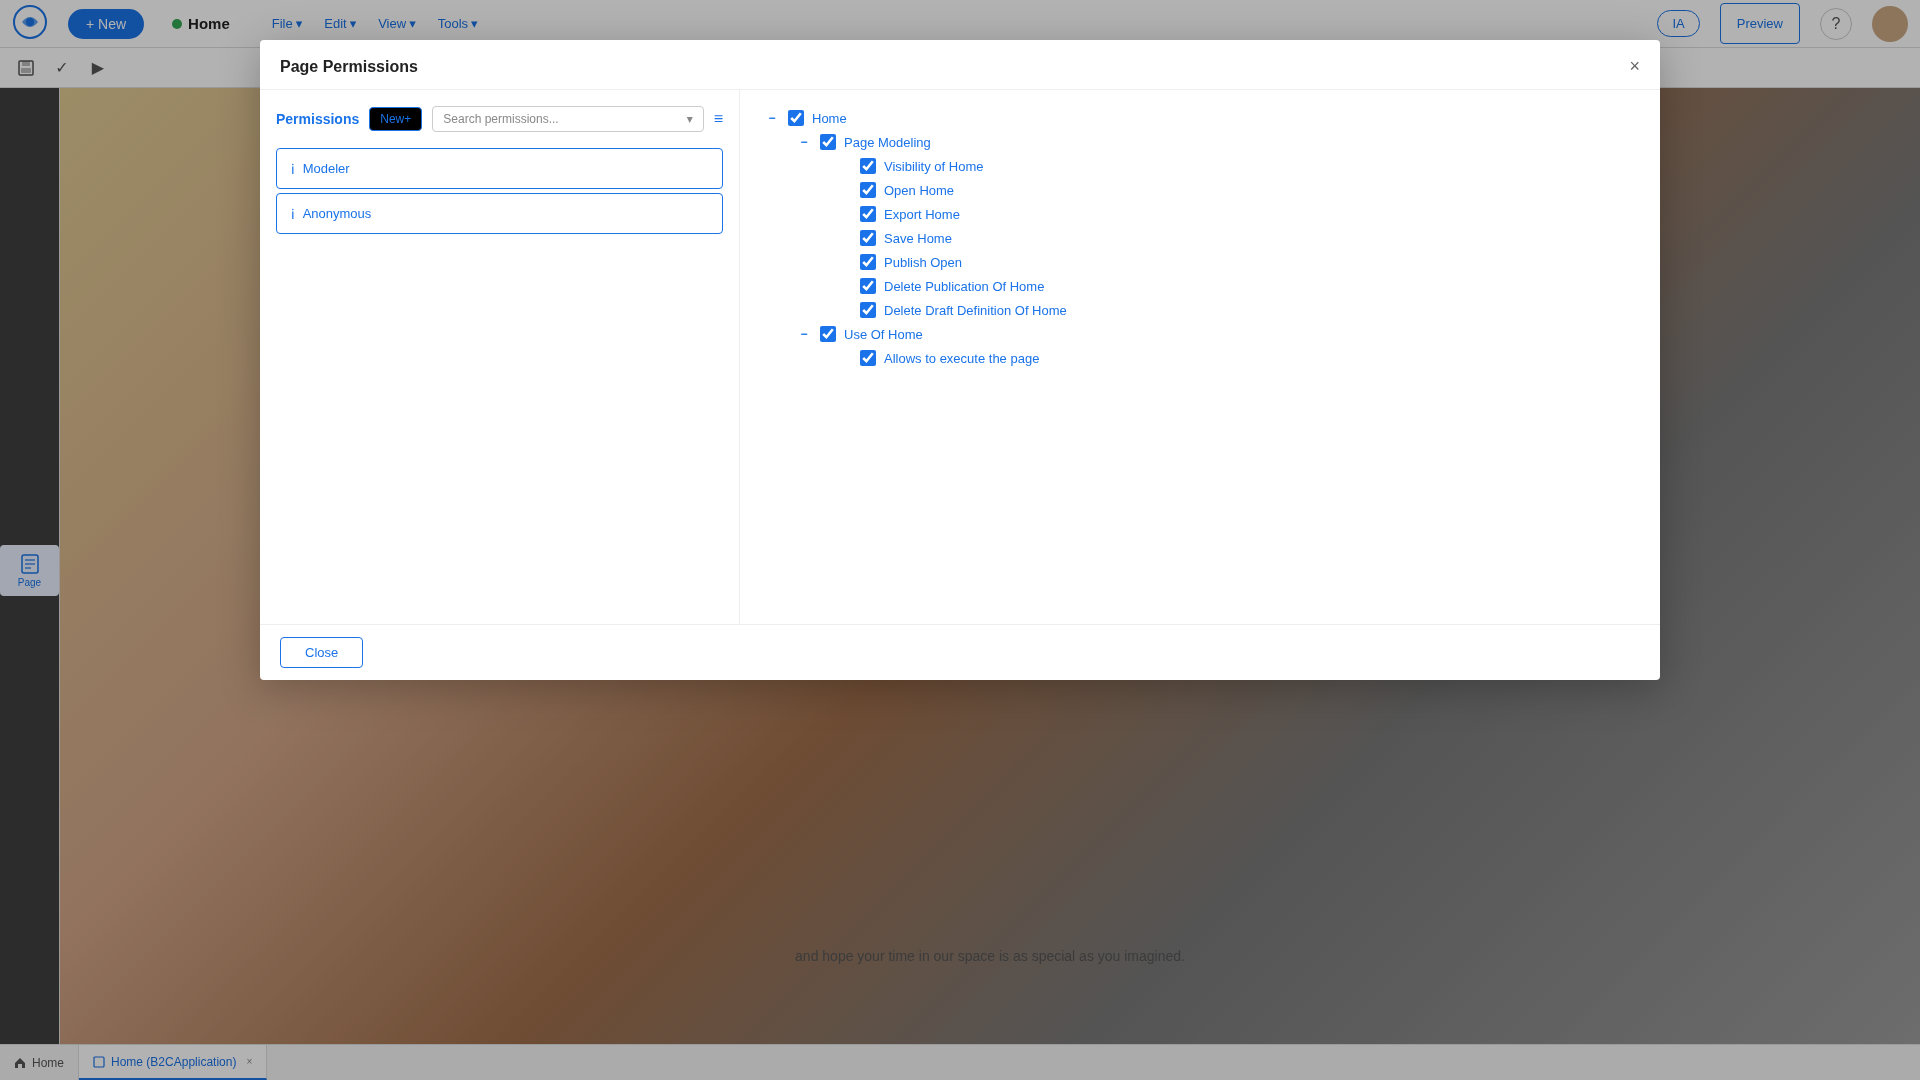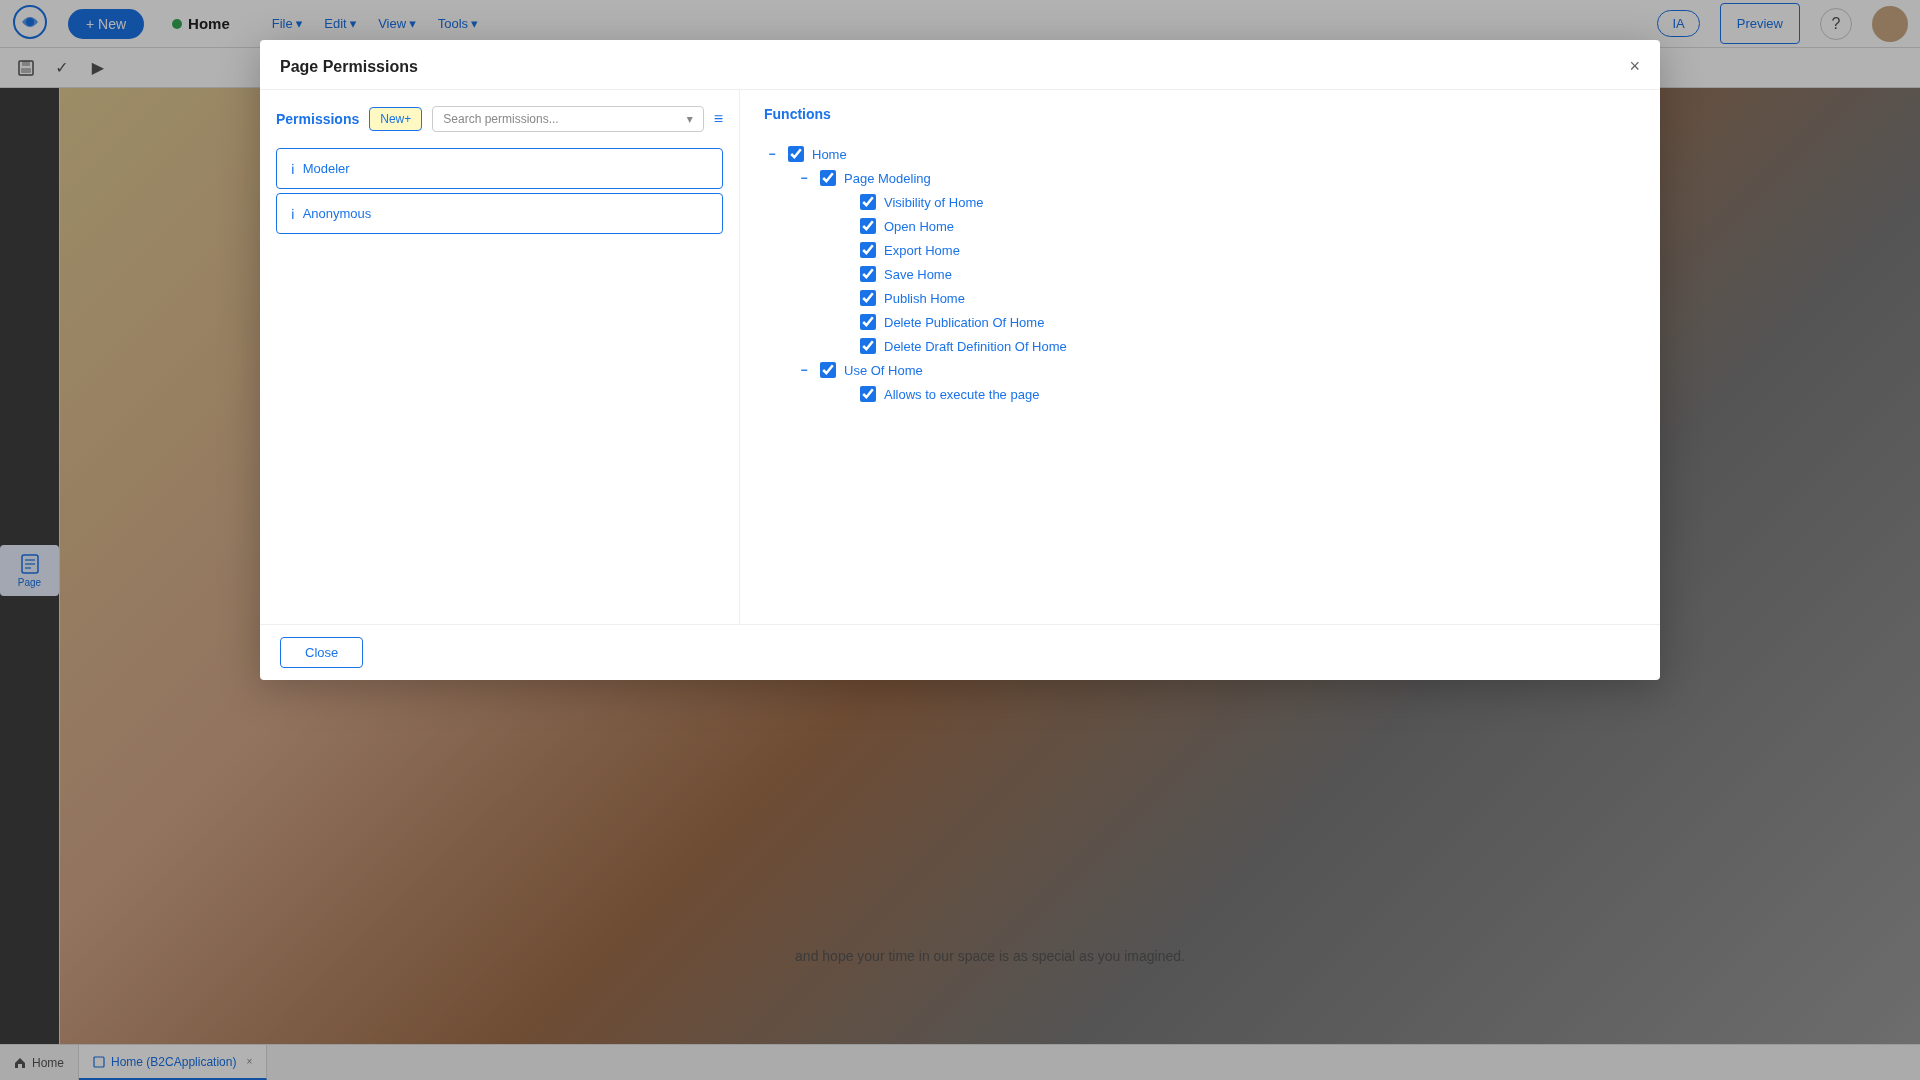--- a/index.html
+++ b/index.html
@@ -110,21 +110,21 @@
       width: 480px; border-right: 1px solid #eee; padding: 16px;
       display: flex; flex-direction: column;
     }
     .permissions-header {
       display: flex; align-items: center; gap: 10px; margin-bottom: 16px;
     }
     .permissions-title { font-size: 14px; font-weight: 700; color: #1a73e8; }
     .new-btn {
       display: flex; align-items: center; gap: 4px;
       border: 1px solid #1a73e8; border-radius: 4px; padding: 4px 10px;
-      color: #1a73e8; font-size: 12px; cursor: pointer; background: #fef9c3;
+      color: #1a73e8; font-size: 12px; cursor: pointer; background: #000000;
     }
     .search-permissions {
       display: flex; align-items: flex-end;
       border: 1px solid #ccc; border-radius: 4px; padding: 5px 10px;
       font-size: 12px; color: #888; flex: 1; cursor: pointer; background: #fff;
       justify-content: space-between;
     }
     .list-icon { color: #1a73e8; font-size: 16px; cursor: pointer; }
     .permission-list { display: flex; flex-direction: column; gap: 4px; }
     .permission-item {
@@ -270,21 +270,20 @@
             <span>Modeler</span>
           </div>
           <div class="permission-item">
             <span class="info-icon">ℹ</span>
             <span>Anonymous</span>
           </div>
         </div>
       </div>
 
       <div class="functions-panel">
-        <div class="functions-title">Functions</div>
 
         <div class="tree-node">
           <div class="tree-row">
             <span class="tree-toggle">−</span>
             <input type="checkbox" class="tree-checkbox" checked="" style="">
             <span class="tree-label">Home</span>
           </div>
 
           <div class="tree-children">
             <div class="tree-row">
@@ -304,21 +303,21 @@
               <div class="tree-row">
                 <input type="checkbox" class="tree-checkbox" checked="" style="">
                 <span class="tree-label">Export Home</span>
               </div>
               <div class="tree-row">
                 <input type="checkbox" class="tree-checkbox" checked="" style="">
                 <span class="tree-label">Save Home</span>
               </div>
               <div class="tree-row">
                 <input type="checkbox" class="tree-checkbox" checked="" style="">
-                <span class="tree-label">Publish Home</span>
+                <span class="tree-label">Publish Open</span>
               </div>
               <div class="tree-row">
                 <input type="checkbox" class="tree-checkbox" checked="" style="">
                 <span class="tree-label">Delete Publication Of Home</span>
               </div>
               <div class="tree-row">
                 <input type="checkbox" class="tree-checkbox" checked="" style="">
                 <span class="tree-label">Delete Draft Definition Of Home</span>
               </div>
             </div>

